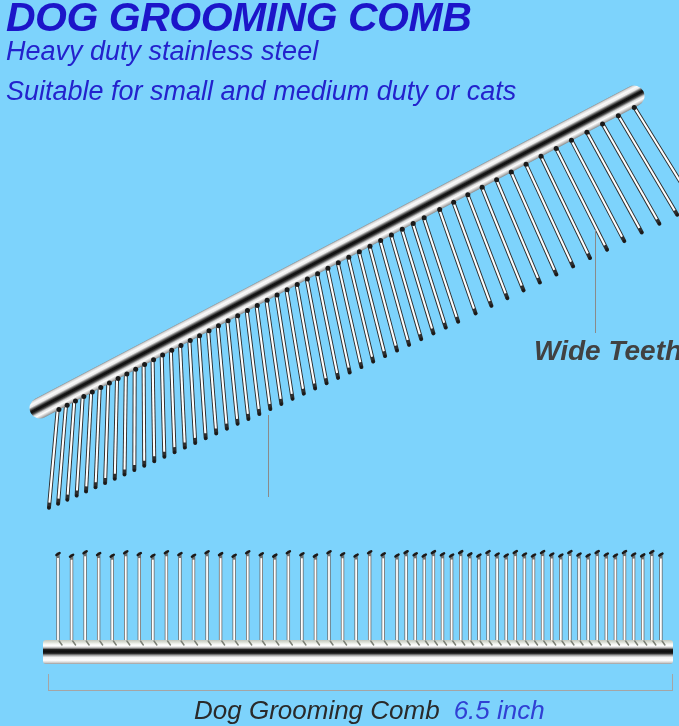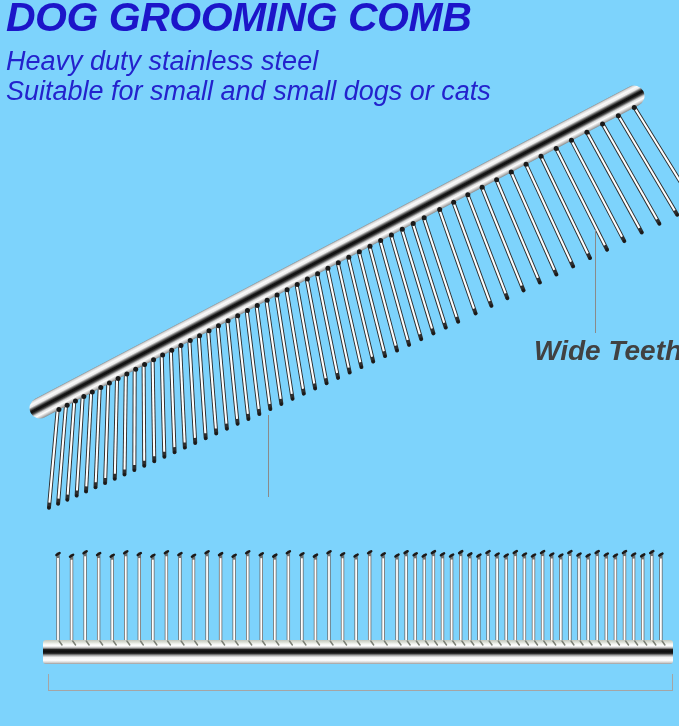--- a/index.html
+++ b/index.html
@@ -11,21 +11,21 @@
   .abs{position:absolute;}
   .title{
     left:6px;top:-6px;
     font-size:41px;font-weight:bold;letter-spacing:-0.5px;
     color:var(--title-color,#1c15c9);white-space:nowrap;
   }
   .subline{
     left:6px;font-size:27px;font-weight:400;
     color:var(--sub-color,#2322cd);white-space:nowrap;
   }
-  .sub1{top:46px;}
+  .sub1{top:36px;}
   .sub2{top:76px;}
   .teeth-label{
     font-size:28px;font-weight:bold;color:var(--label-color,#414141);
     white-space:nowrap;
   }
   .wide-label{left:534px;top:335px;}
   .close-label{left:194px;top:498px;}
   .leader{
     width:1px;background:var(--leader-color,#8a8a8a);
   }
@@ -43,21 +43,21 @@
   .caption .size{color:var(--caption-size-color,#3040d4);margin-left:14px;}
   svg.comb{left:0;top:0;}
 </style>
 </head>
 <body>
 
 <div class="canvas">
 
   <div class="abs title">DOG GROOMING COMB</div>
   <div class="abs subline sub1">Heavy duty stainless steel</div>
-  <div class="abs subline sub2">Suitable for small and small dogs or cats</div>
+  <div class="abs subline sub2">Suitable for small and medium duty or cats</div>
 
   <svg class="abs comb" width="679" height="726" viewBox="0 0 679 726" aria-hidden="true">
       <defs>
         <linearGradient id="spineGrad" gradientUnits="userSpaceOnUse" x1="332.1174039587163" y1="242.70428830601762" x2="341.8825960412837" y2="261.2957116939824">
           <stop offset="0" stop-color="#8d8d8d"></stop>
           <stop offset="0.06" stop-color="#d6d6d6"></stop>
           <stop offset="0.16" stop-color="#fbfbfb"></stop>
           <stop offset="0.27" stop-color="#e9e9e9"></stop>
           <stop offset="0.36" stop-color="#6a6a6a"></stop>
           <stop offset="0.44" stop-color="#161616"></stop>
@@ -526,14 +526,17 @@
       </g>
     </svg>
 
   <div class="abs leader leader-wide"></div>
   <div class="abs leader leader-close"></div>
 
   <div class="abs teeth-label wide-label">Wide Teeth</div>
 
   <div class="abs bracket"></div>
 
+  <div class="abs caption">
+    <span class="name">Dog Grooming Comb</span><span class="size">6.5 inch</span>
+  </div>
 
 </div>
 
 </body></html>

